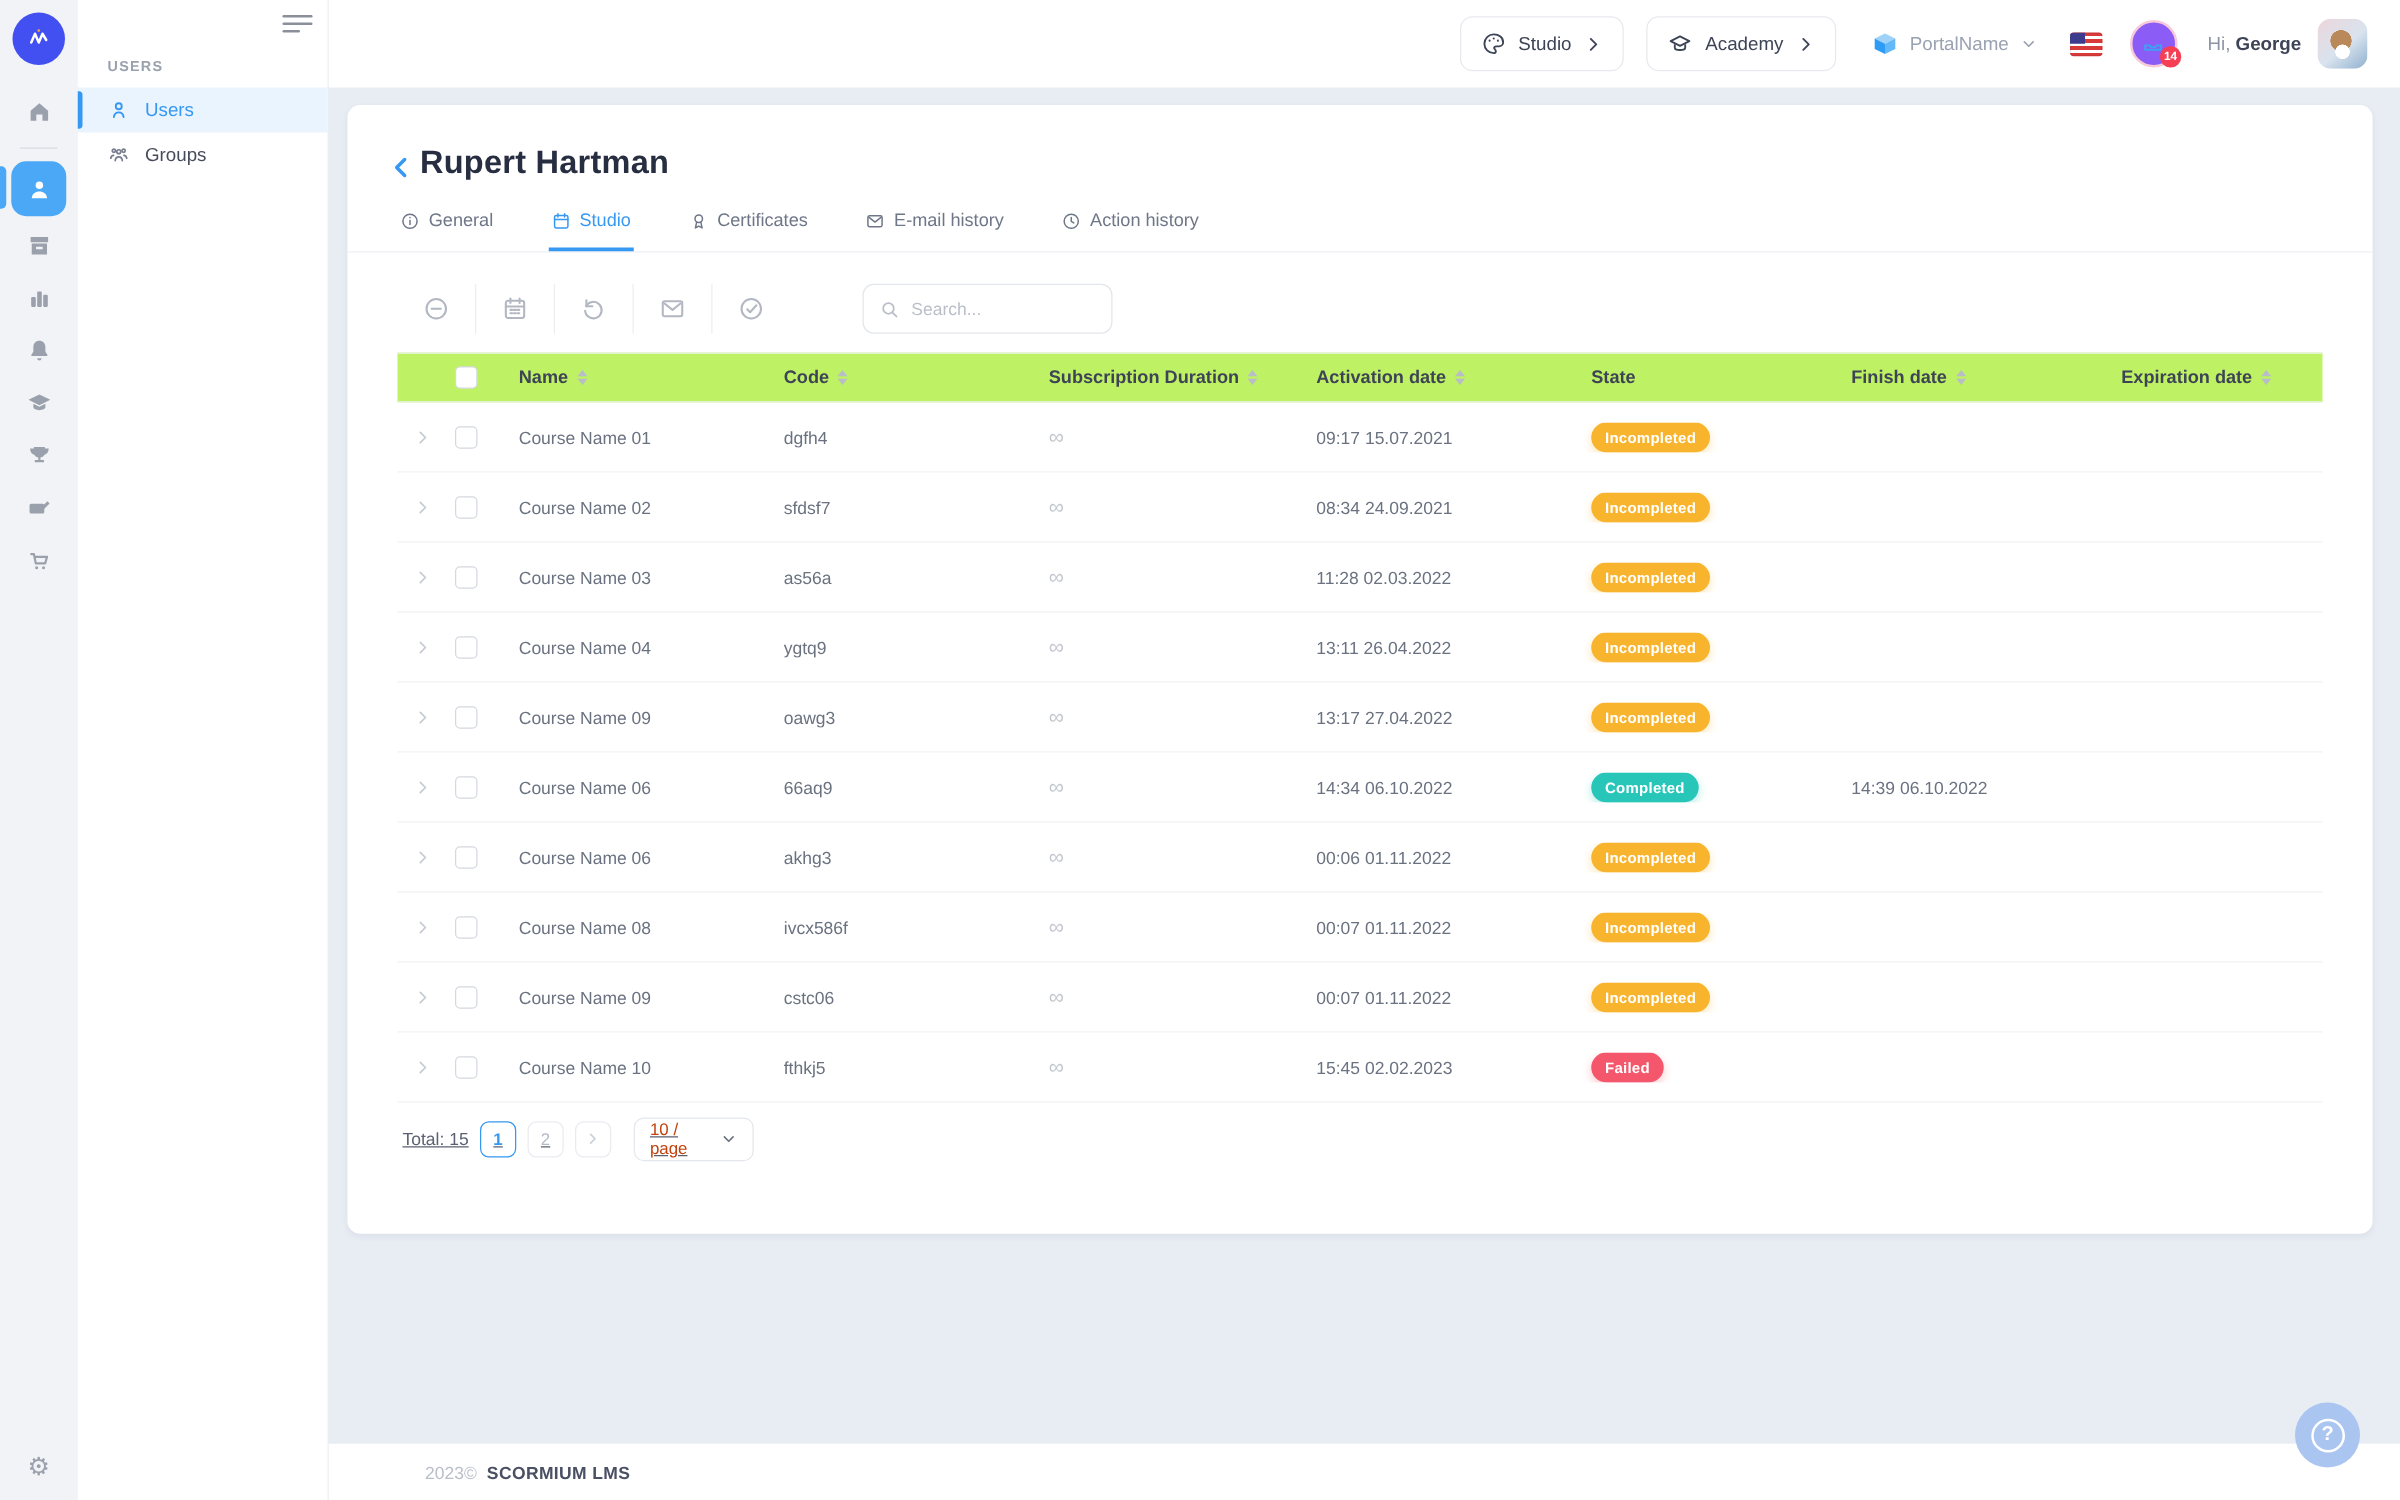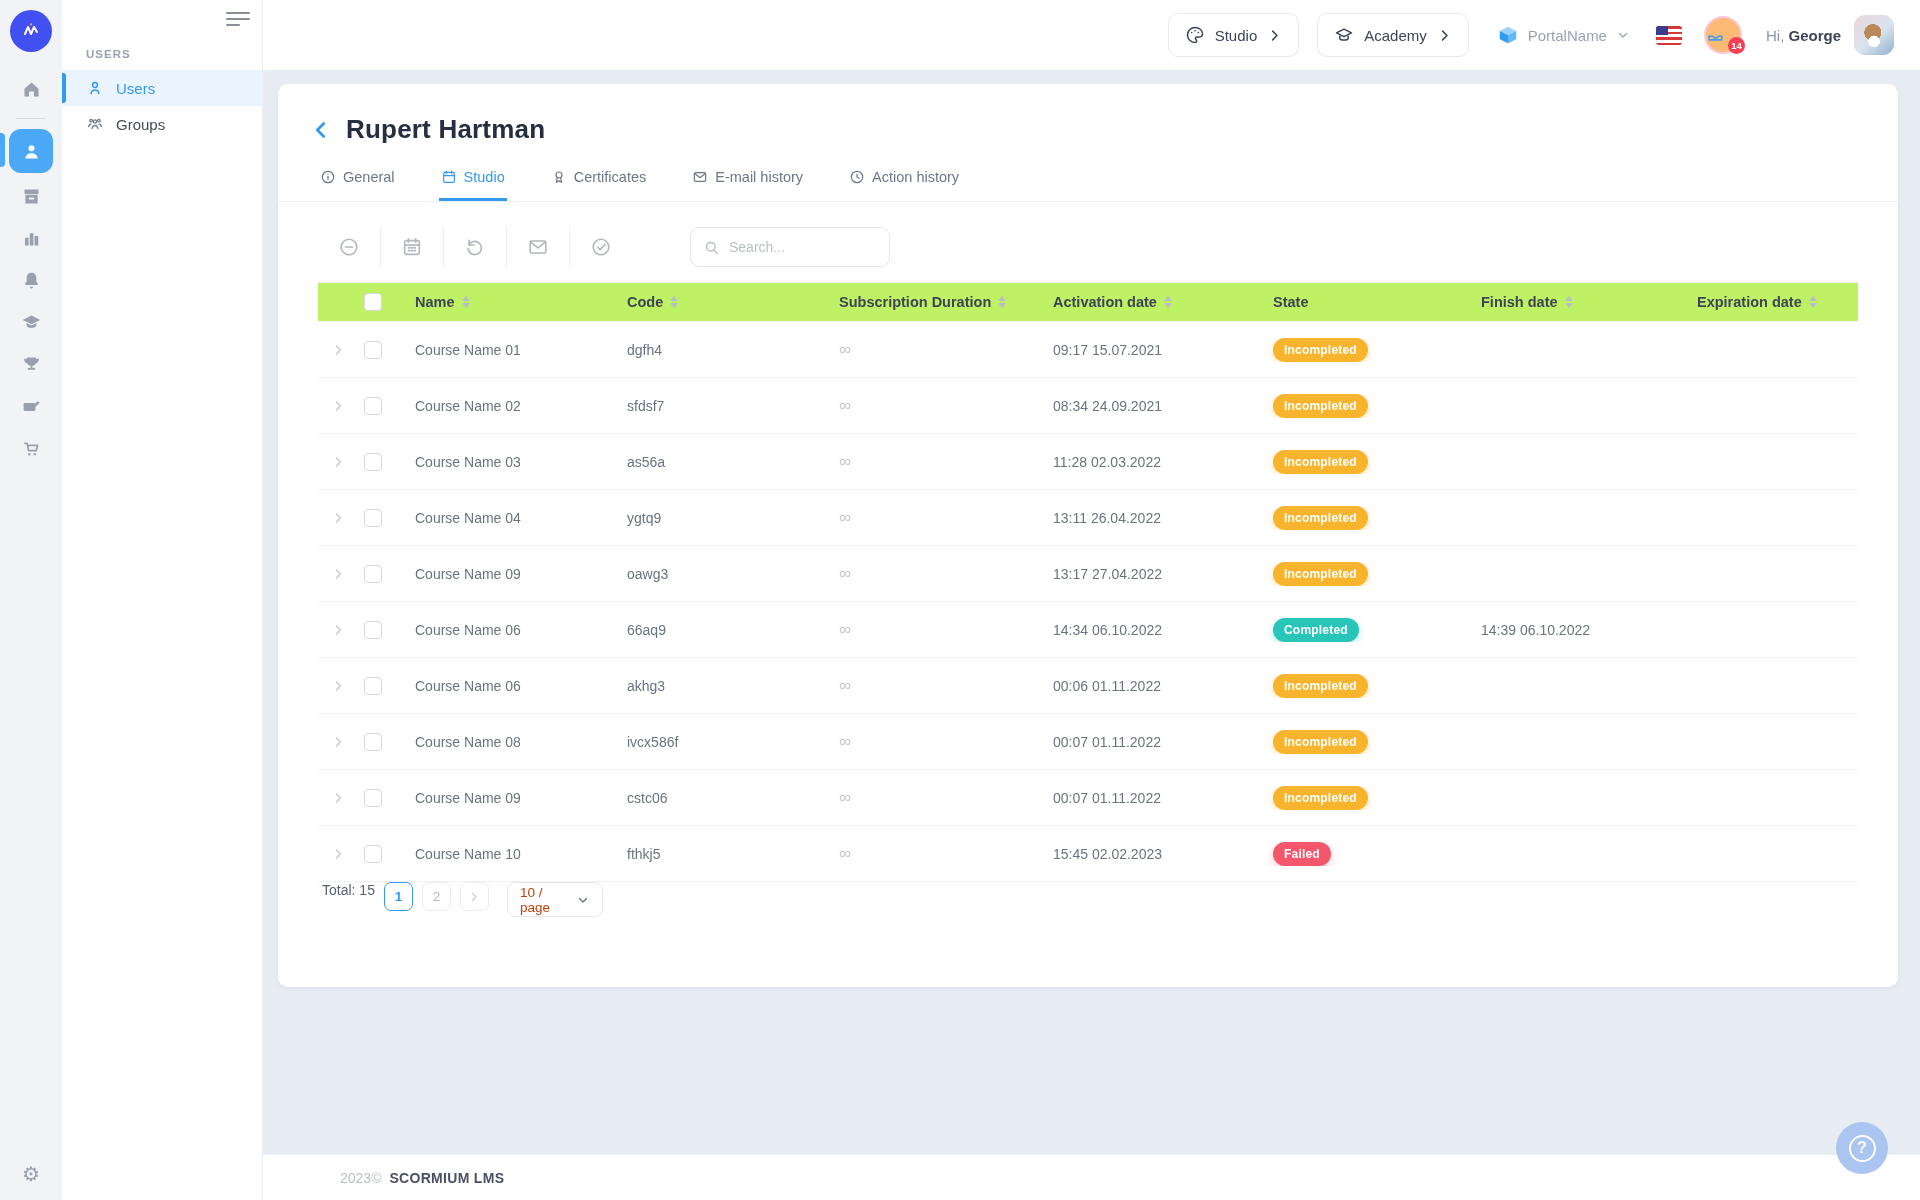--- a/index.html
+++ b/index.html
@@ -36,35 +36,35 @@
   .top-btn { display:flex; align-items:center; gap:10px; height:44px; padding:0 16px; background:#fff; border:1px solid #e7e9ee; border-radius:10px; font-size:15px; color:#3d4456; cursor:pointer; font-family:inherit; }
   .top-btn svg.lead { width:20px; height:20px; color:#3d4456; }
   .top-btn svg.chev { width:15px; height:15px; color:#3d4456; }
   .top-btn + .top-btn { margin-left:18px; }
   .portal { display:flex; align-items:center; gap:9px; margin-left:28px; cursor:pointer; color:#9aa2b1; font-size:15px; }
   .portal svg.cube { width:22px; height:22px; }
   .portal svg.chev { width:14px; height:14px; }
   .flag { position:relative; width:26px; height:19px; border-radius:3px; overflow:hidden; margin-left:26px; cursor:pointer;
           background:repeating-linear-gradient(#d83a3a 0 2.8px,#fff 2.8px 5.6px); box-shadow:0 0 0 1px rgba(0,0,0,.06) inset; }
   .flag::after { content:""; position:absolute; left:0; top:0; width:12px; height:9px; background:#3c3b8e; }
-  .chat { position:relative; width:38px; height:38px; border-radius:50%; border:2px solid #f7c9d9; background:#fdba74; margin-left:22px; cursor:pointer; display:flex; align-items:center; }
+  .chat { position:relative; width:38px; height:38px; border-radius:50%; border:2px solid #f7c9d9; background:#8b5cf6; margin-left:22px; cursor:pointer; display:flex; align-items:center; justify-content:center; }
   .chat svg { width:19px; height:19px; color:#3da0f4; }
   .chat-badge { position:absolute; right:-5px; bottom:-2px; min-width:17px; height:17px; border-radius:9px; background:#f43f54; color:#fff; font-size:9.5px; font-weight:700; display:flex; align-items:center; justify-content:center; padding:0 3px; }
   .greeting { margin-left:24px; font-size:15px; color:#8d95a5; white-space:nowrap; }
   .greeting b { color:#3d4456; font-weight:700; }
   .avatar { width:40px; height:40px; border-radius:11px; margin-left:13px; cursor:pointer;
     background:
       radial-gradient(circle at 50% 66%, #ffffff 0 17%, transparent 18%),
       radial-gradient(circle at 47% 44%, #b9895a 0 27%, transparent 28%),
       linear-gradient(140deg,#ecd6db 0%,#d9e3ee 55%,#8fb0cf 100%); }
 
   
   .content { flex:1; overflow:hidden; padding:14px 22px 0 16px; }
   .card { background:#fff; border-radius:10px; box-shadow:0 2px 6px rgba(23,43,77,.05); height:903px; }
-  .title-row { display:flex; align-items:center; gap:14px; padding:30px 40px 0 32px; }
+  .title-row { display:flex; align-items:flex-end; gap:4px; padding:30px 40px 0 32px; }
   .back { border:none; background:transparent; color:#3598f2; cursor:pointer; display:flex; }
   .back svg { width:22px; height:22px; }
   .title-row h1 { font-size:26px; font-weight:700; color:#272e41; letter-spacing:.2px; }
   .tabs-wrap { border-bottom:1px solid #eef0f4; margin-top:14px; }
   .tabs { display:flex; gap:42px; padding:0 40px; }
   .tab { display:flex; align-items:center; gap:7px; padding:10px 2px 13px; font-size:14.5px; color:#6e7687; cursor:pointer; text-decoration:none; border-bottom:3px solid transparent; }
   .tab svg { width:16px; height:16px; }
   .tab.active { color:#3598f2; border-bottom-color:#3598f2; }
   .toolbar { display:flex; align-items:center; margin-top:24px; padding:0 40px;gap:32px; }
   .tool-group { display:flex; align-items:center; }
@@ -87,21 +87,21 @@
   .sort .dn { border-top:5px solid #b8bdc7; }
   .trow { height:56px; border-bottom:1px solid #f0f2f5; }
   .cell { font-size:14px; color:#6a7280; padding-left:11px; overflow:hidden; white-space:nowrap; }
   .checkbox { width:18px; height:18px; border:1.5px solid #d4d8df; border-radius:4px; background:#fff; cursor:pointer; margin-left:6px; }
   .expand { border:none; background:transparent; color:#c6cad2; cursor:pointer; display:flex; align-items:center; justify-content:center; width:100%; }
   .expand svg { width:14px; height:14px; }
   .inf { font-size:17px; color:#c3c7cf; }
   .badge { display:inline-block; padding:5px 11px; border-radius:14px; font-size:12px; font-weight:700; color:#fff; letter-spacing:.2px; }
 
   
-  .pagination { display:flex; height:58px; font-size:14px; color:#5a6172; }
+  .pagination { display:flex; align-items:center; height:58px; font-size:14px; color:#5a6172;text-decoration:underline; }
   .pagination { padding-left:4px; }
   .page-btn { width:29px; height:29px; border-radius:7px; border:1px solid #e9ebef; background:#fff; color:#b4b9c3; font-size:13.5px; cursor:pointer; margin-left:9px; display:flex; align-items:center; justify-content:center; font-family:inherit; }
   .page-btn.active { border-color:#3598f2; color:#3598f2; font-weight:700; }
   .page-btn svg { width:12px; height:12px; color:#c9ced6; }
   .pagesize { display:flex; align-items:center; justify-content:space-between; width:96px; height:35px; border:1px solid #e4e7ec; border-radius:8px; margin-left:18px; padding:0 12px; font-size:13.5px; color:#c2410c; cursor:pointer; }
   .pagesize svg { width:14px; height:14px; color:#6a7180; }
 
   
   .footer { height:45px; background:#fff; display:flex; align-items:center; padding-left:78px; gap:8px; font-size:14px; flex-shrink:0; }
   .footer .muted { color:#b9bec9; }

